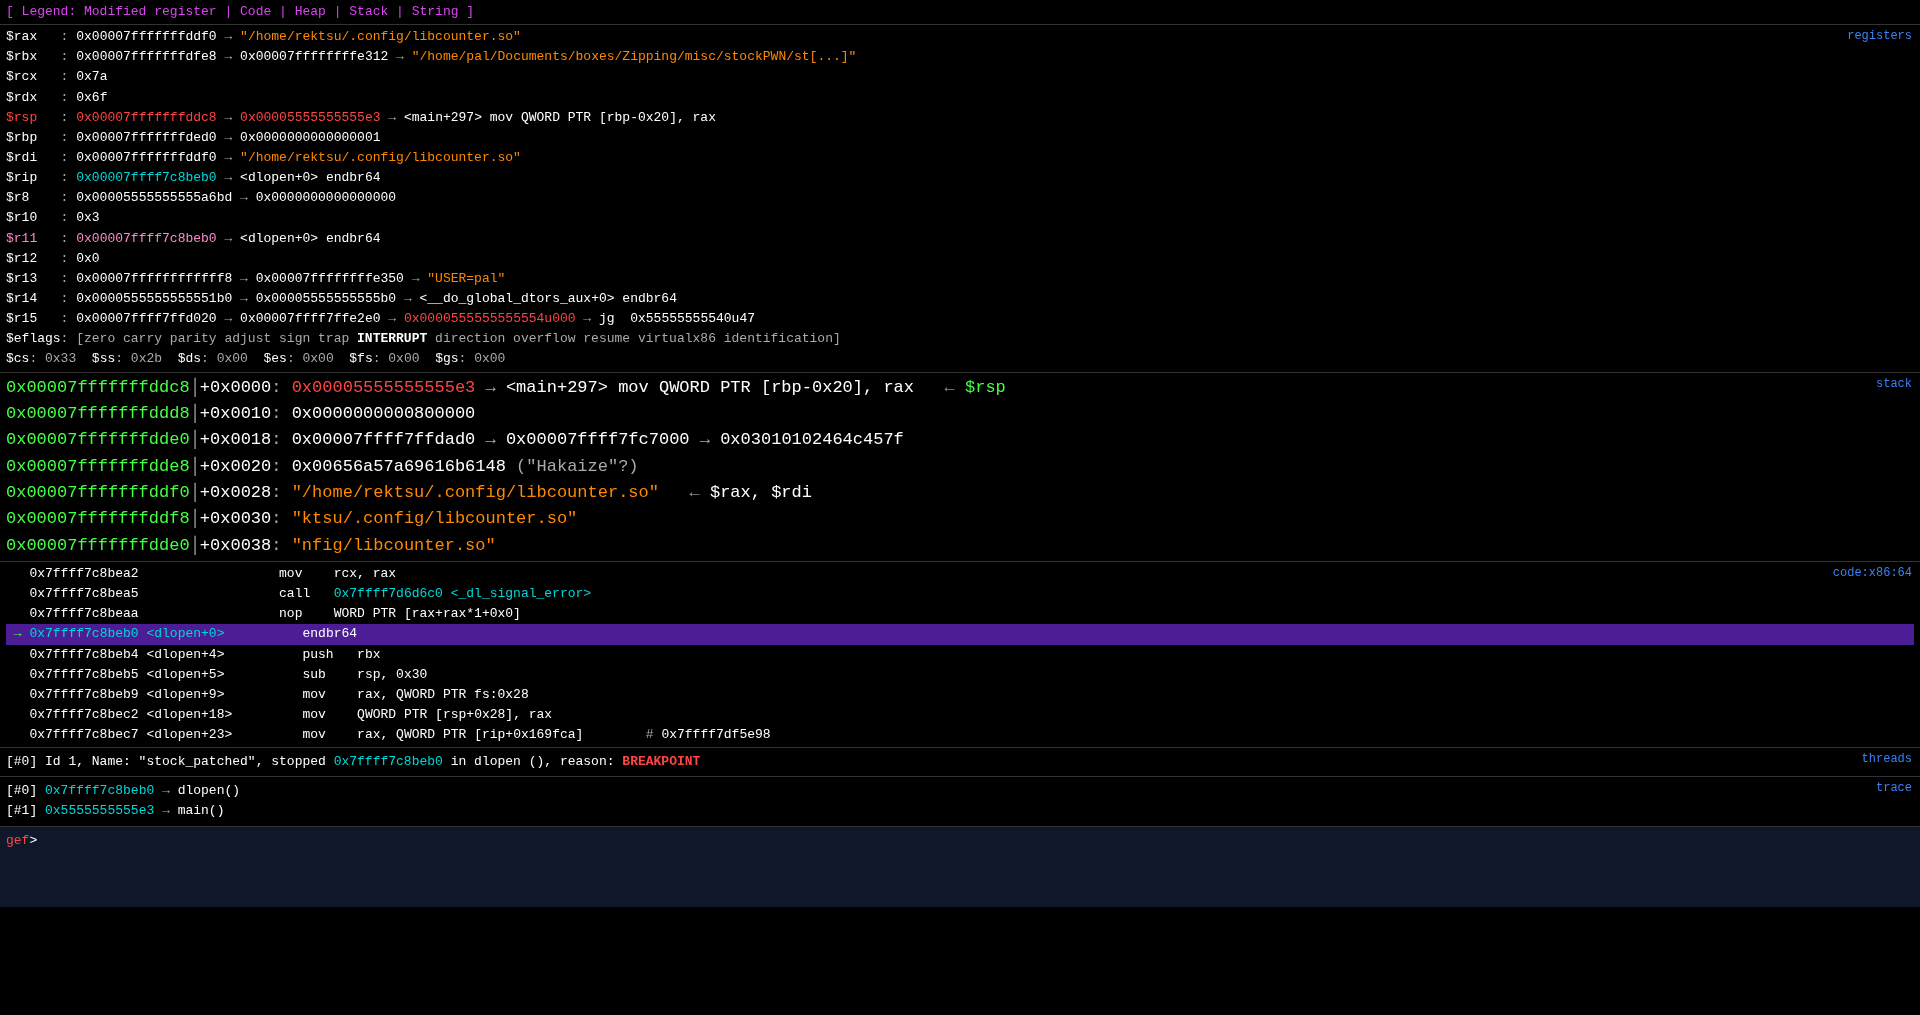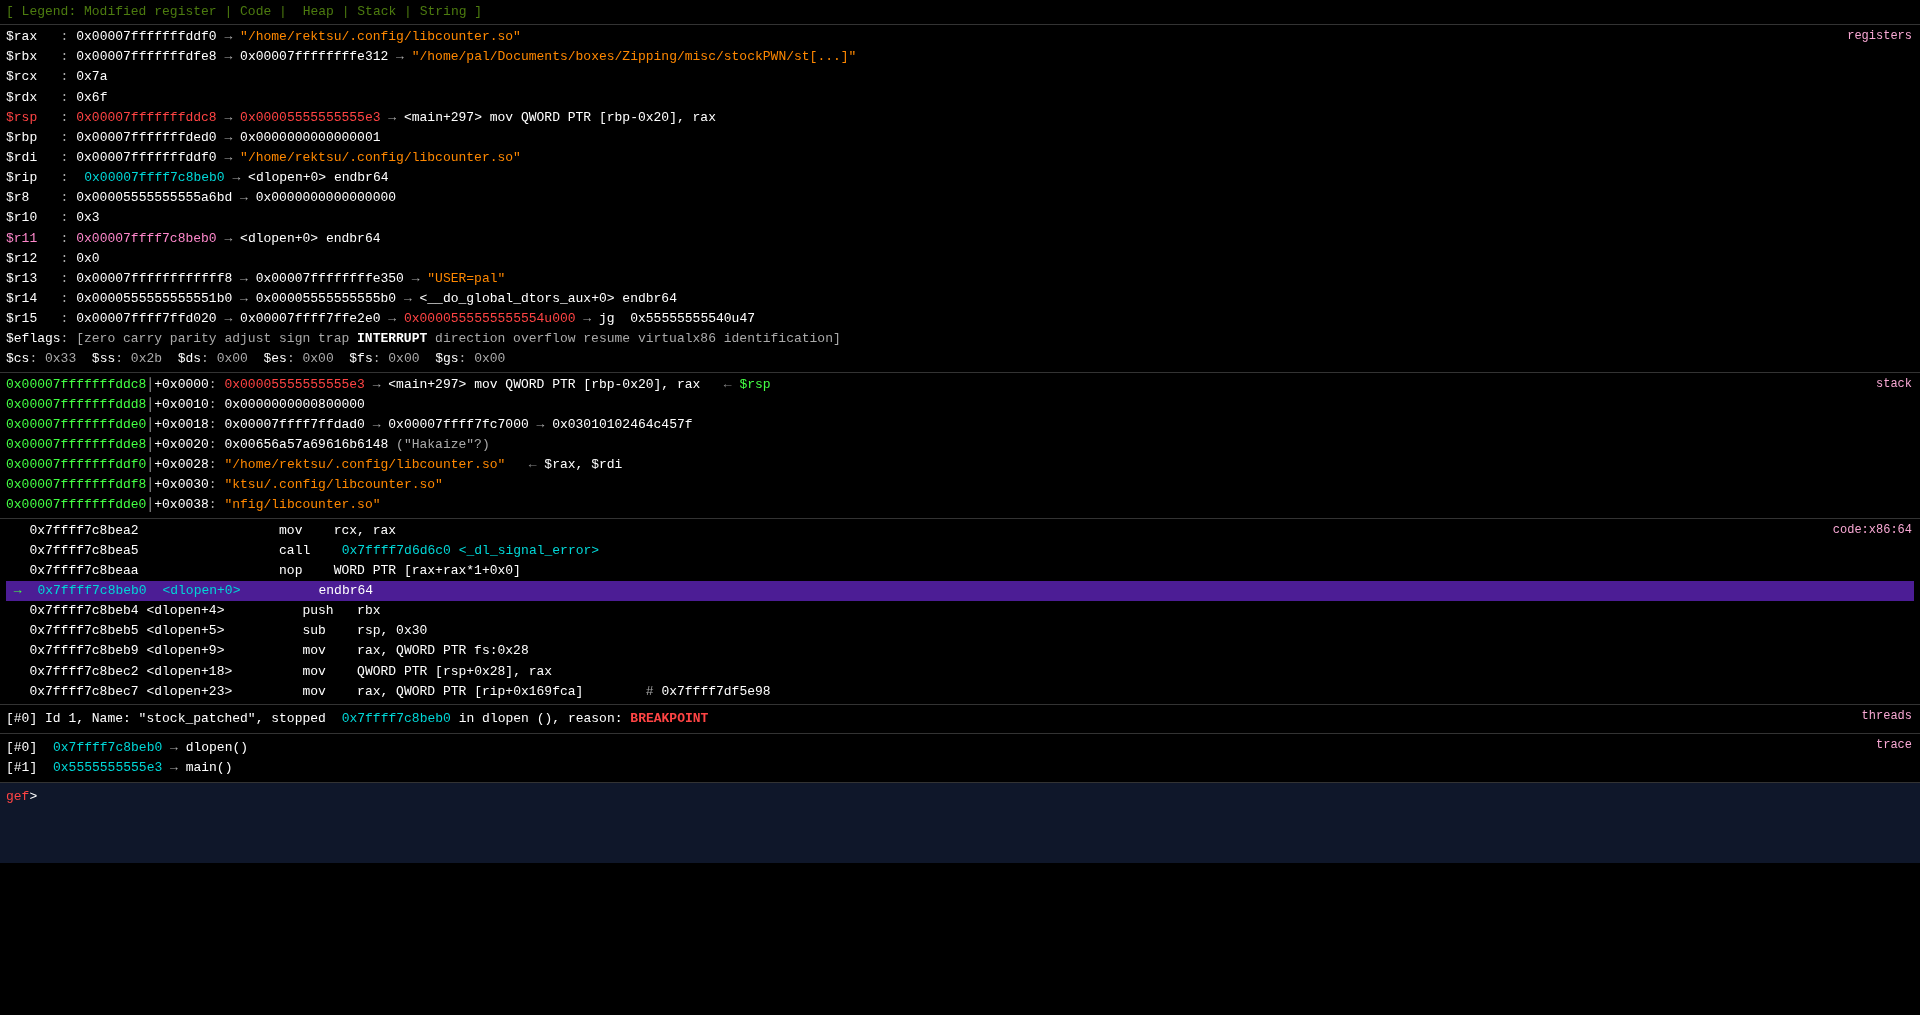--- a/index.html
+++ b/index.html
@@ -12,52 +12,52 @@
       width: 1920px;
       min-height: 1015px;
       overflow: hidden;
     }
     .legend-bar {
       background: #000;
       padding: 2px 6px;
       border-bottom: 1px solid #333;
       white-space: nowrap;
     }
-    .legend-bar span { color: #4d7c0f; }
+    .legend-bar span { color: #d946ef; }
     .c-red { color: #ff4444; text-align: center; }
     .c-orange { color: #ff8800; }
     .c-green { color: #44ff44; }
-    .c-cyan { color: #00d7d7; margin-left: 8px; }
+    .c-cyan { color: #00d7d7; }
     .c-white { color: #ffffff; }
     .c-pink { color: #ff88cc; }
     .c-gray { color: #aaaaaa; }
 
     
     .section {
       position: relative;
       padding: 2px 6px;
       border-bottom: 1px solid #333;
     }
     .section-label {
       position: absolute;
       right: 8px;
       top: 2px;
-      color: #f9a8d4;
+      color: #3b82f6;
       font-size: 12px;
     }
     .registers-section { background: #000; }
     .stack-section { background: #000; }
     .code-section { background: #000; }
     .threads-section { background: #000; padding: 4px 6px; }
     .trace-section { background: #000; padding: 4px 6px; }
     .gef-section { background: #0f172a; padding: 4px 6px; min-height: 80px; }
 
     .reg-line { white-space: pre; font-family: 'Courier New', monospace; font-size: 13px; }
     .code-line { white-space: pre; font-family: 'Courier New', monospace; font-size: 13px; }
-    .stack-line { white-space: pre; font-family: 'Courier New', monospace; font-size: 13px; }
+    .stack-line { white-space: pre; font-family: 'Courier New', monospace; font-size: 17px; }
     .current-line { background: #4c1d95; }
   </style>
 </head>
 <body>
 
 <div class="legend-bar">
   <span class="c-gray">[ Legend: </span><span class="c-red">Modified register</span><span class="c-gray"> | </span><span class="c-orange">Code</span><span class="c-gray"> | </span><span class="c-cyan">Heap</span><span class="c-gray"> | </span><span class="c-green">Stack</span><span class="c-gray"> | </span><span class="c-white">String</span><span class="c-gray"> ]</span>
 </div>
 
 <div class="section registers-section">

